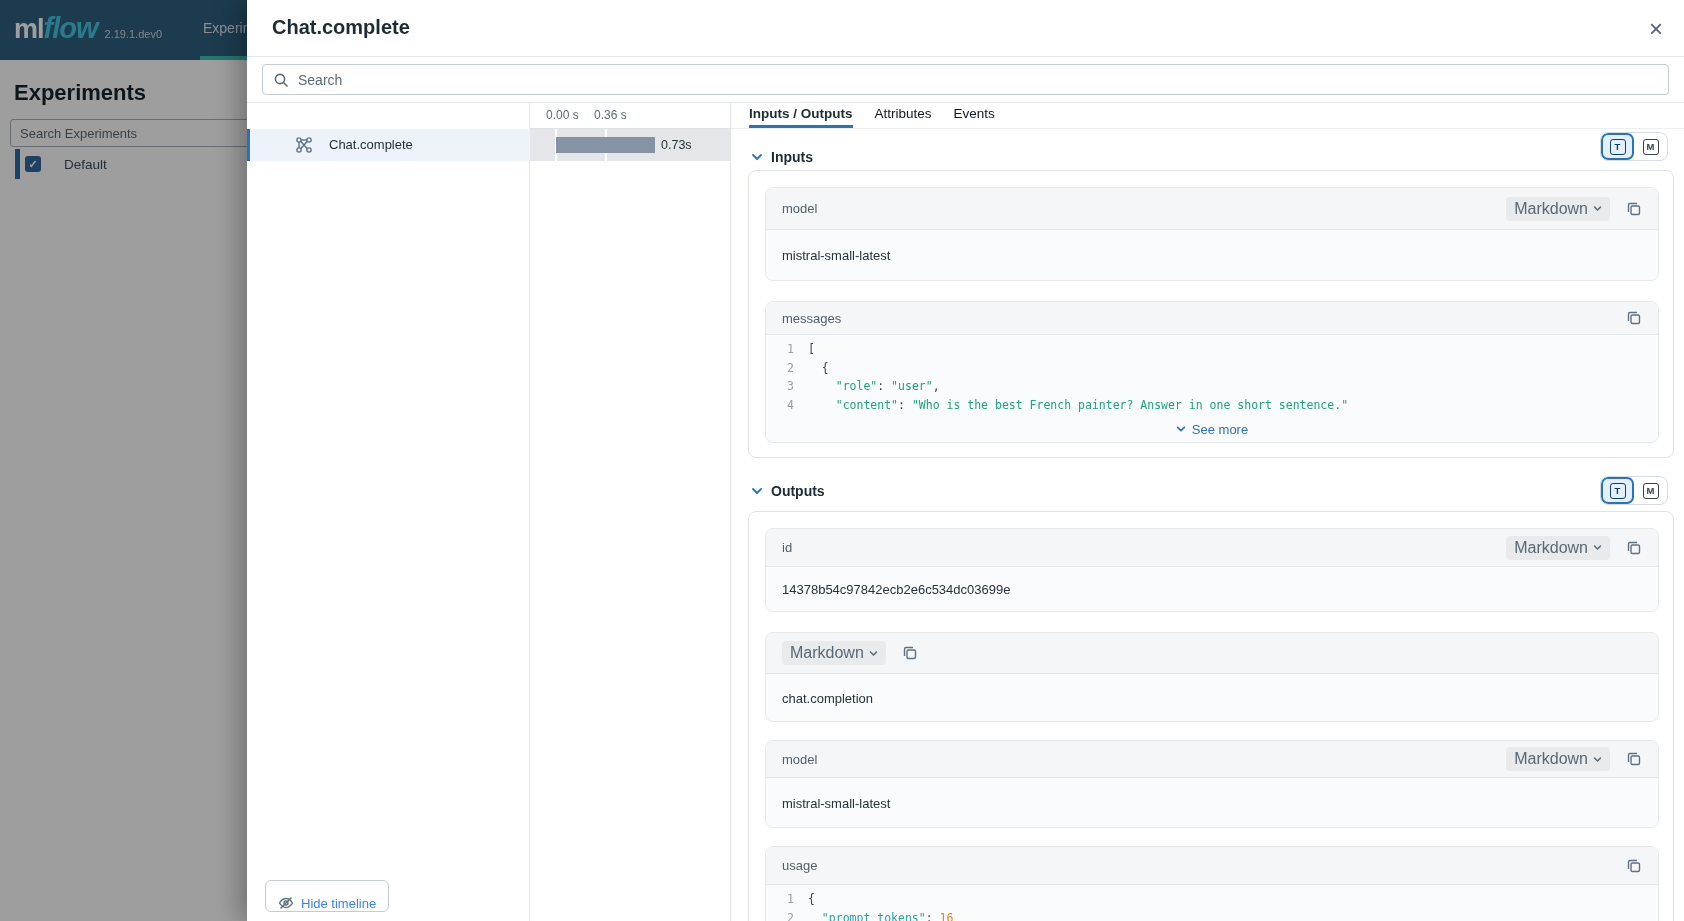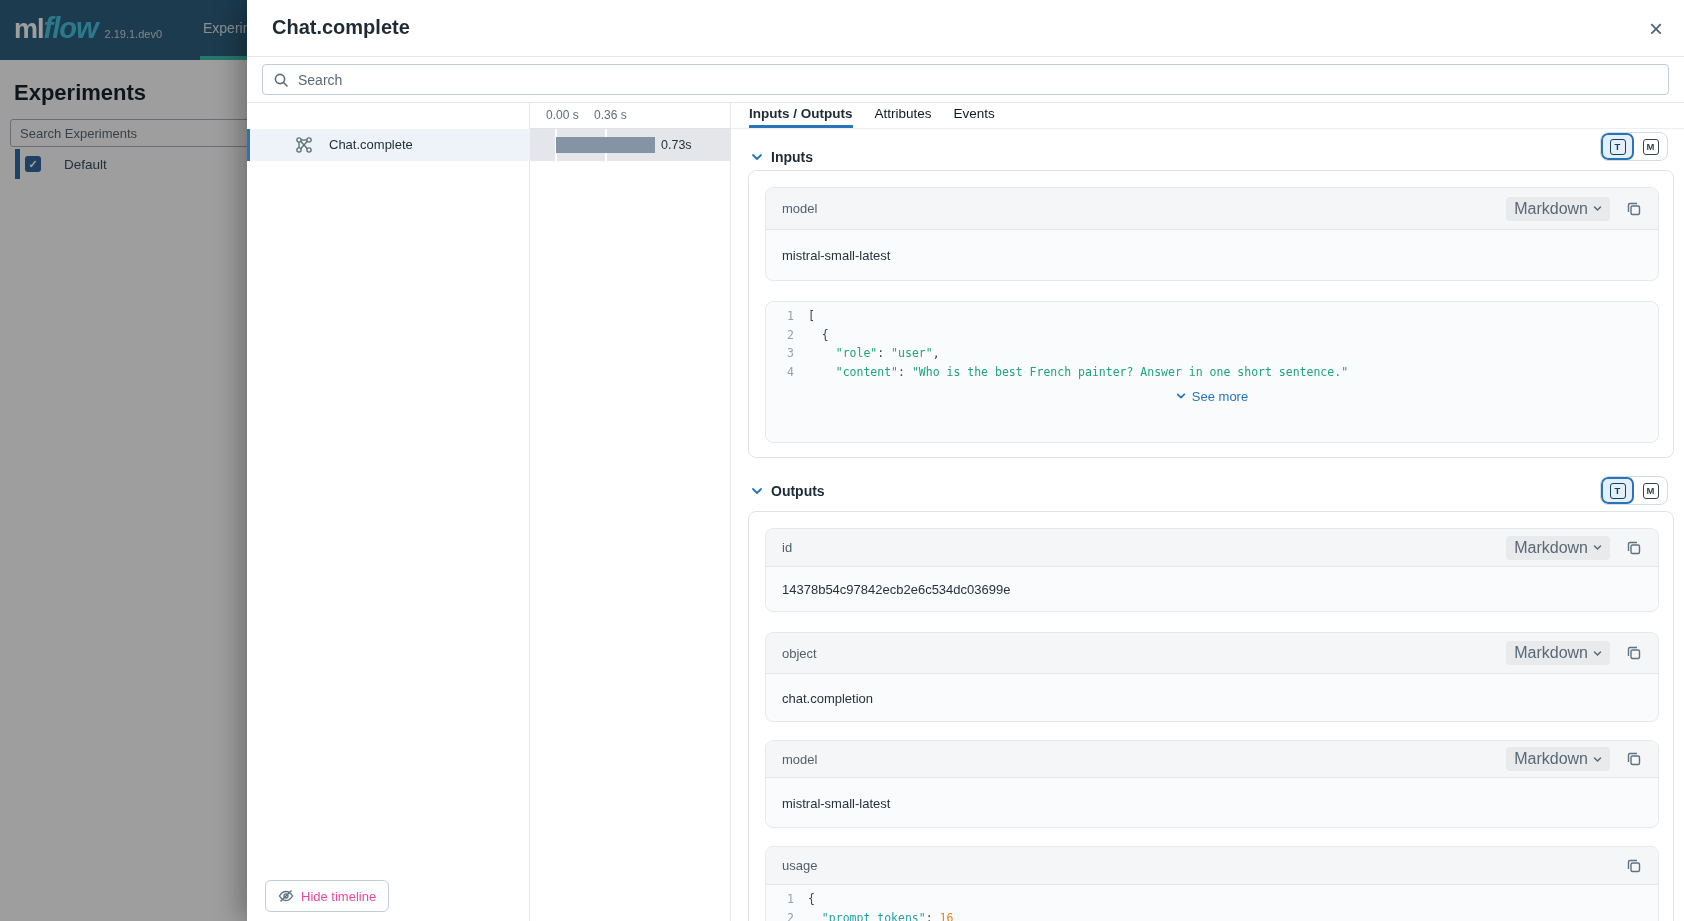--- a/index.html
+++ b/index.html
@@ -58,23 +58,23 @@
   #task-row-label { left:82px; top:0; line-height:32px; font-size:13px; color:#1d2b36; }
 
   .tick { top:5px; font-size:12px; color:#5b6b77; }
   #tick-0 { left:16px;text-align:center; } #tick-1 { left:64px; }
   #timeline-row { left:0; top:26px; width:201px; height:32px; background:#e4e6e9; }
   .gridline { top:0; width:2px; height:32px; background:rgba(255,255,255,0.9); }
   #grid-0 { left:25px; } #grid-1 { left:75px; }
   #span-bar { left:26px; top:8px; width:99px; height:16px; background:#8594a4; cursor:pointer; }
   #span-duration { left:131px; top:0; line-height:32px; font-size:12.5px; color:#28323a; }
 
-  #hide-timeline-btn { left:18px; top:777px; height:32px; display:flex; align-items:center; gap:7px;
+  #hide-timeline-btn { left:18px; top:777px; height:32px; display:flex; align-items:flex-end; gap:7px;
     padding:0 12px; background:#fff; border:1px solid #c3ccd3; border-radius:6px; font-size:13px;
-    color:#ec4899; cursor:pointer; font-family:"Liberation Sans", sans-serif; }
+    color:#3b82f6; cursor:pointer; font-family:"Liberation Sans", sans-serif; }
   #hide-timeline-btn svg { color:#5f7281; }
 
   
   #tabs-row { left:0; top:0; width:953px; height:26px; border-bottom:1px solid #eceff1;
     display:flex; align-items:stretch; padding-left:18px; gap:22px; }
   .tab { font-size:13.5px; color:#0f172a; line-height:22px; cursor:pointer; position:relative; }
   .tab.active { color:#1d2b36; font-weight:700; }
   .tab.active .tab-underline { position:absolute; left:0; right:0; bottom:0; height:3px;
     background:var(--accent,#2874b8); }
 
@@ -254,20 +254,29 @@
               <svg width="16" height="16" viewBox="0 0 16 16" fill="none" stroke="currentColor" stroke-width="1.4">
                   <rect x="5" y="5" width="8.5" height="8.5" rx="1.5"></rect>
                   <path d="M11 2.5H4A1.5 1.5 0 0 0 2.5 4v7"></path>
                 </svg>
             </button>
           </div>
           <div class="field-body">mistral-small-latest</div>
         </div>
 
         <div id="card-messages" class="field-card">
+          <div class="field-header">
+            <span class="field-label">messages</span>
+            <button class="copy-btn">
+              <svg width="16" height="16" viewBox="0 0 16 16" fill="none" stroke="currentColor" stroke-width="1.4">
+                  <rect x="5" y="5" width="8.5" height="8.5" rx="1.5"></rect>
+                  <path d="M11 2.5H4A1.5 1.5 0 0 0 2.5 4v7"></path>
+                </svg>
+            </button>
+          </div>
           <div class="code-area">
               <div class="code-line">
                 <span class="ln">1</span>
                 <span class="code-text"><span class="tok-p">[</span></span>
               </div>
               <div class="code-line">
                 <span class="ln">2</span>
                 <span class="code-text"><span class="tok-p">  {</span></span>
               </div>
               <div class="code-line">
@@ -320,21 +329,20 @@
                   <rect x="5" y="5" width="8.5" height="8.5" rx="1.5"></rect>
                   <path d="M11 2.5H4A1.5 1.5 0 0 0 2.5 4v7"></path>
                 </svg>
             </button>
           </div>
           <div class="field-body">14378b54c97842ecb2e6c534dc03699e</div>
         </div>
 
         <div id="card-out-object" class="field-card">
           <div class="field-header">
-            <span class="field-label">object</span>
             <button class="md-pill">
               <span>Markdown</span>
               <svg width="9" height="9" viewBox="0 0 12 12">
                   <path d="M2 4l4 4 4-4" fill="none" stroke="currentColor" stroke-width="2" stroke-linecap="round"></path>
                 </svg>
             </button>
             <button class="copy-btn">
               <svg width="16" height="16" viewBox="0 0 16 16" fill="none" stroke="currentColor" stroke-width="1.4">
                   <rect x="5" y="5" width="8.5" height="8.5" rx="1.5"></rect>
                   <path d="M11 2.5H4A1.5 1.5 0 0 0 2.5 4v7"></path>

